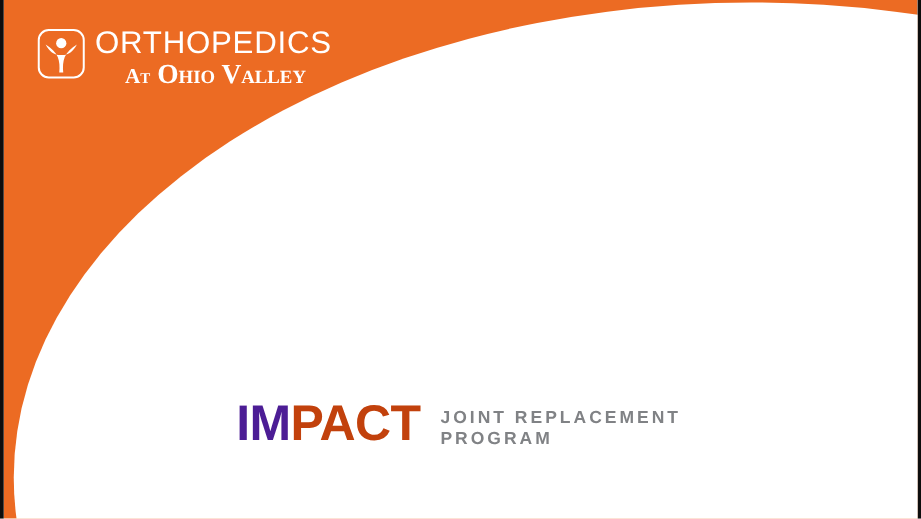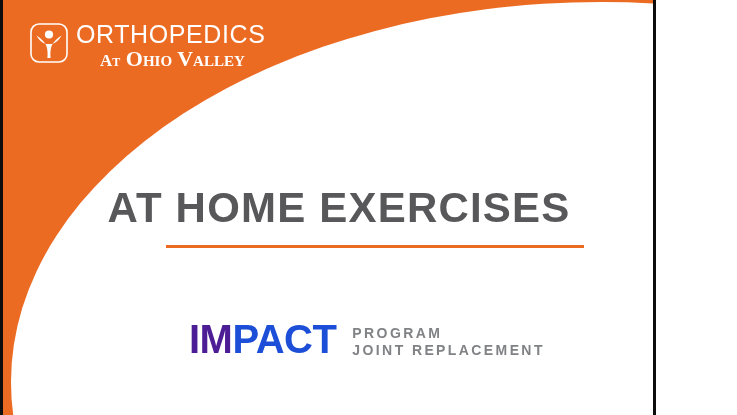--- a/index.html
+++ b/index.html
@@ -3,21 +3,21 @@
 <meta charset="utf-8">
 <style>
   html, body {
     margin: 0;
     padding: 0;
     background: #ffffff;
   }
 
   #slide {
     position: relative;
-    width: 656px;
+    width: 737px;
     height: 415px;
     overflow: hidden;
     background: #ffffff;
     font-family: "Liberation Sans", sans-serif;
     box-sizing: border-box;
     border-left: 3px solid #0d0d0d;
     border-right: 3px solid #0d0d0d;
   }
 
   
@@ -132,21 +132,21 @@
 
   .impact-word {
     font-family: "Liberation Sans", sans-serif;
     font-size: 40px;
     font-weight: 700;
     line-height: 42px;
     letter-spacing: -0.5px;
     white-space: nowrap;
   }
   .impact-im { color: #4c1d95; }
-  .impact-pact { color: #1d4ed8; }
+  .impact-pact { color: #c2410c; }
 
   .program-lines {
     margin-left: 16px;
     padding-top: 7px;
     display: flex;
     flex-direction: column;
   }
 
   .program-line {
     color: #808285;
@@ -171,26 +171,22 @@
       <rect x="2" y="3" width="36" height="38" rx="8" ry="8" fill="none" stroke="#ffffff" stroke-width="1.6"></rect>
       <circle cx="20" cy="13.5" r="4.1" fill="#ffffff"></circle>
       <path d="M7.5 14.5 C12 17.5 15.5 20.5 17.2 24.5 C18.6 28 18.9 32.5 18.4 37 L21.6 37 C21.1 32.5 21.4 28 22.8 24.5 C24.5 20.5 28 17.5 32.5 14.5 C29.5 20 26 22.5 22.3 22.9 L17.7 22.9 C14 22.5 10.5 20 7.5 14.5 Z" fill="#ffffff"></path>
     </svg>
     <div class="logo-words">
       <div class="logo-line1">ORTHOPEDICS</div>
       <div class="logo-line2"><span class="at">At</span> <span>Ohio Valley</span></div>
     </div>
   </div>
 
-  <div class="title-block">
-    <h1 class="slide-title">AT HOME EXERCISES</h1>
-    <div class="title-rule"></div>
-  </div>
 
   <div class="lockup">
     <div class="impact-word"><span class="impact-im">IM</span><span class="impact-pact">PACT</span></div>
     <div class="program-lines">
+      <div class="program-line">JOINT REPLACEMENT</div>
       <div class="program-line">PROGRAM</div>
-      <div class="program-line">JOINT REPLACEMENT</div>
     </div>
   </div>
 
 </div>
 
 </body></html>

